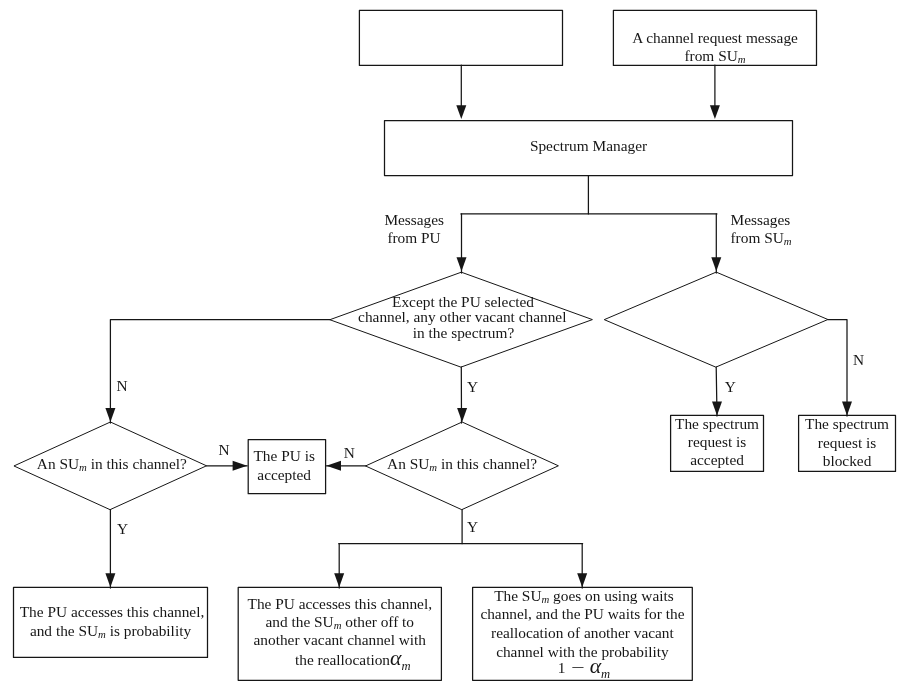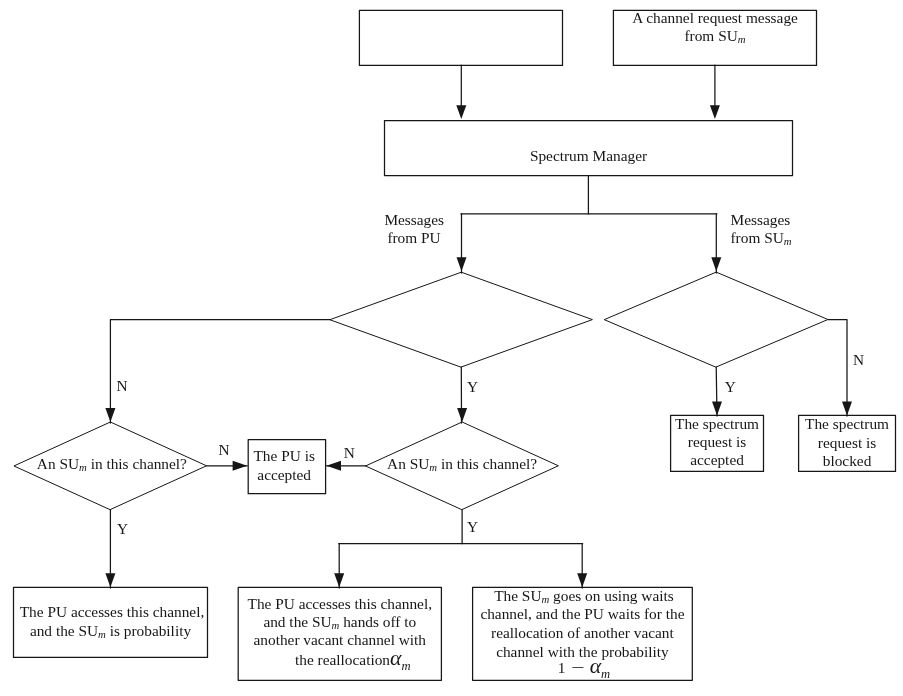--- a/index.html
+++ b/index.html
@@ -72,29 +72,34 @@
     <polygon points="842,401.5 852,401.5 847,415.5"></polygon>
     <polygon points="232.6,460.8 232.6,470.8 247.2,465.8"></polygon>
     <polygon points="341,460.8 341,470.8 326.4,465.8"></polygon>
     <polygon points="105.4,573.3 115.4,573.3 110.4,587.3"></polygon>
     <polygon points="334.2,573.3 344.2,573.3 339.2,587.3"></polygon>
     <polygon points="577.2,573.3 587.2,573.3 582.2,587.3"></polygon>
   </g>
 </svg>
 
 
-<div class="node" style="left:613.5px;top:1px;width:203px;height:54.8px;padding-left:36px;">
+<div class="node" style="left:613.5px;top:21px;width:203px;height:54.8px;padding-left:36px;">
   <div class="tl" style="top:16.5px">A channel request message</div>
   <div class="tl" style="top:35.3px"><span>from SU</span><sub>m</sub></div>
 </div>
 
-<div class="node" style="left:384.5px;top:129px;width:408px;height:51px;">
+<div class="node" style="left:384.5px;top:119px;width:408px;height:51px;">
   <div class="tl" style="top:27.2px">Spectrum Manager</div>
 </div>
 
+<div class="node" style="left:330.2px;top:272.2px;width:262.2px;height:94.8px;">
+  <div class="tl" style="top:29.9px;padding-left:3.5px">Except the PU selected</div>
+  <div class="tl" style="top:45.1px;padding-left:2px">channel, any other vacant channel</div>
+  <div class="tl" style="top:61.1px;padding-left:4.5px">in the spectrum?</div>
+</div>
 
 
 <div class="node" style="left:14.3px;top:422px;width:192.2px;height:87.5px;">
   <div class="tl" style="top:41.6px;padding-left:3px"><span>An SU</span><sub>m</sub><span> in this channel?</span></div>
 </div>
 
 <div class="node" style="left:365.9px;top:422px;width:192.5px;height:87.5px;">
   <div class="tl" style="top:42px"><span>An SU</span><sub>m</sub><span> in this channel?</span></div>
 </div>
 
@@ -115,21 +120,21 @@
   <div class="tl" style="top:45.7px">blocked</div>
 </div>
 
 <div class="node" style="left:13.5px;top:587.2px;width:194px;height:70.2px;">
   <div class="tl" style="top:25.2px;padding-left:3px">The PU accesses this channel,</div>
   <div class="tl" style="top:43.5px"><span>and the SU</span><sub>m</sub><span> is probability</span></div>
 </div>
 
 <div class="node" style="left:238.2px;top:587.2px;width:203.2px;height:93px;">
   <div class="tl" style="top:17px">The PU accesses this channel,</div>
-  <div class="tl" style="top:34.9px"><span>and the SU</span><sub>m</sub><span> hands off to</span></div>
+  <div class="tl" style="top:34.9px"><span>and the SU</span><sub>m</sub><span> other off to</span></div>
   <div class="tl" style="top:53.2px">another vacant channel with</div>
   <div class="tl shiftr" style="top:70.8px"><span>the reallocation</span><span class="alpha">α</span><sub class="deep">m</sub></div>
 </div>
 
 <div class="node" style="left:472.6px;top:587.2px;width:219.7px;height:93.1px;">
   <div class="tl" style="top:9.3px;padding-left:3px"><span>The SU</span><sub>m</sub><span> goes on using waits</span></div>
   <div class="tl" style="top:27.1px">channel, and the PU waits for the</div>
   <div class="tl" style="top:45.4px">reallocation of another vacant</div>
   <div class="tl" style="top:64.8px">channel with the probability</div>
   <div class="tl" style="top:78.7px;padding-left:3px"><span class="num">1</span><span class="minus">−</span><span class="alpha">α</span><sub class="deep">m</sub></div>

